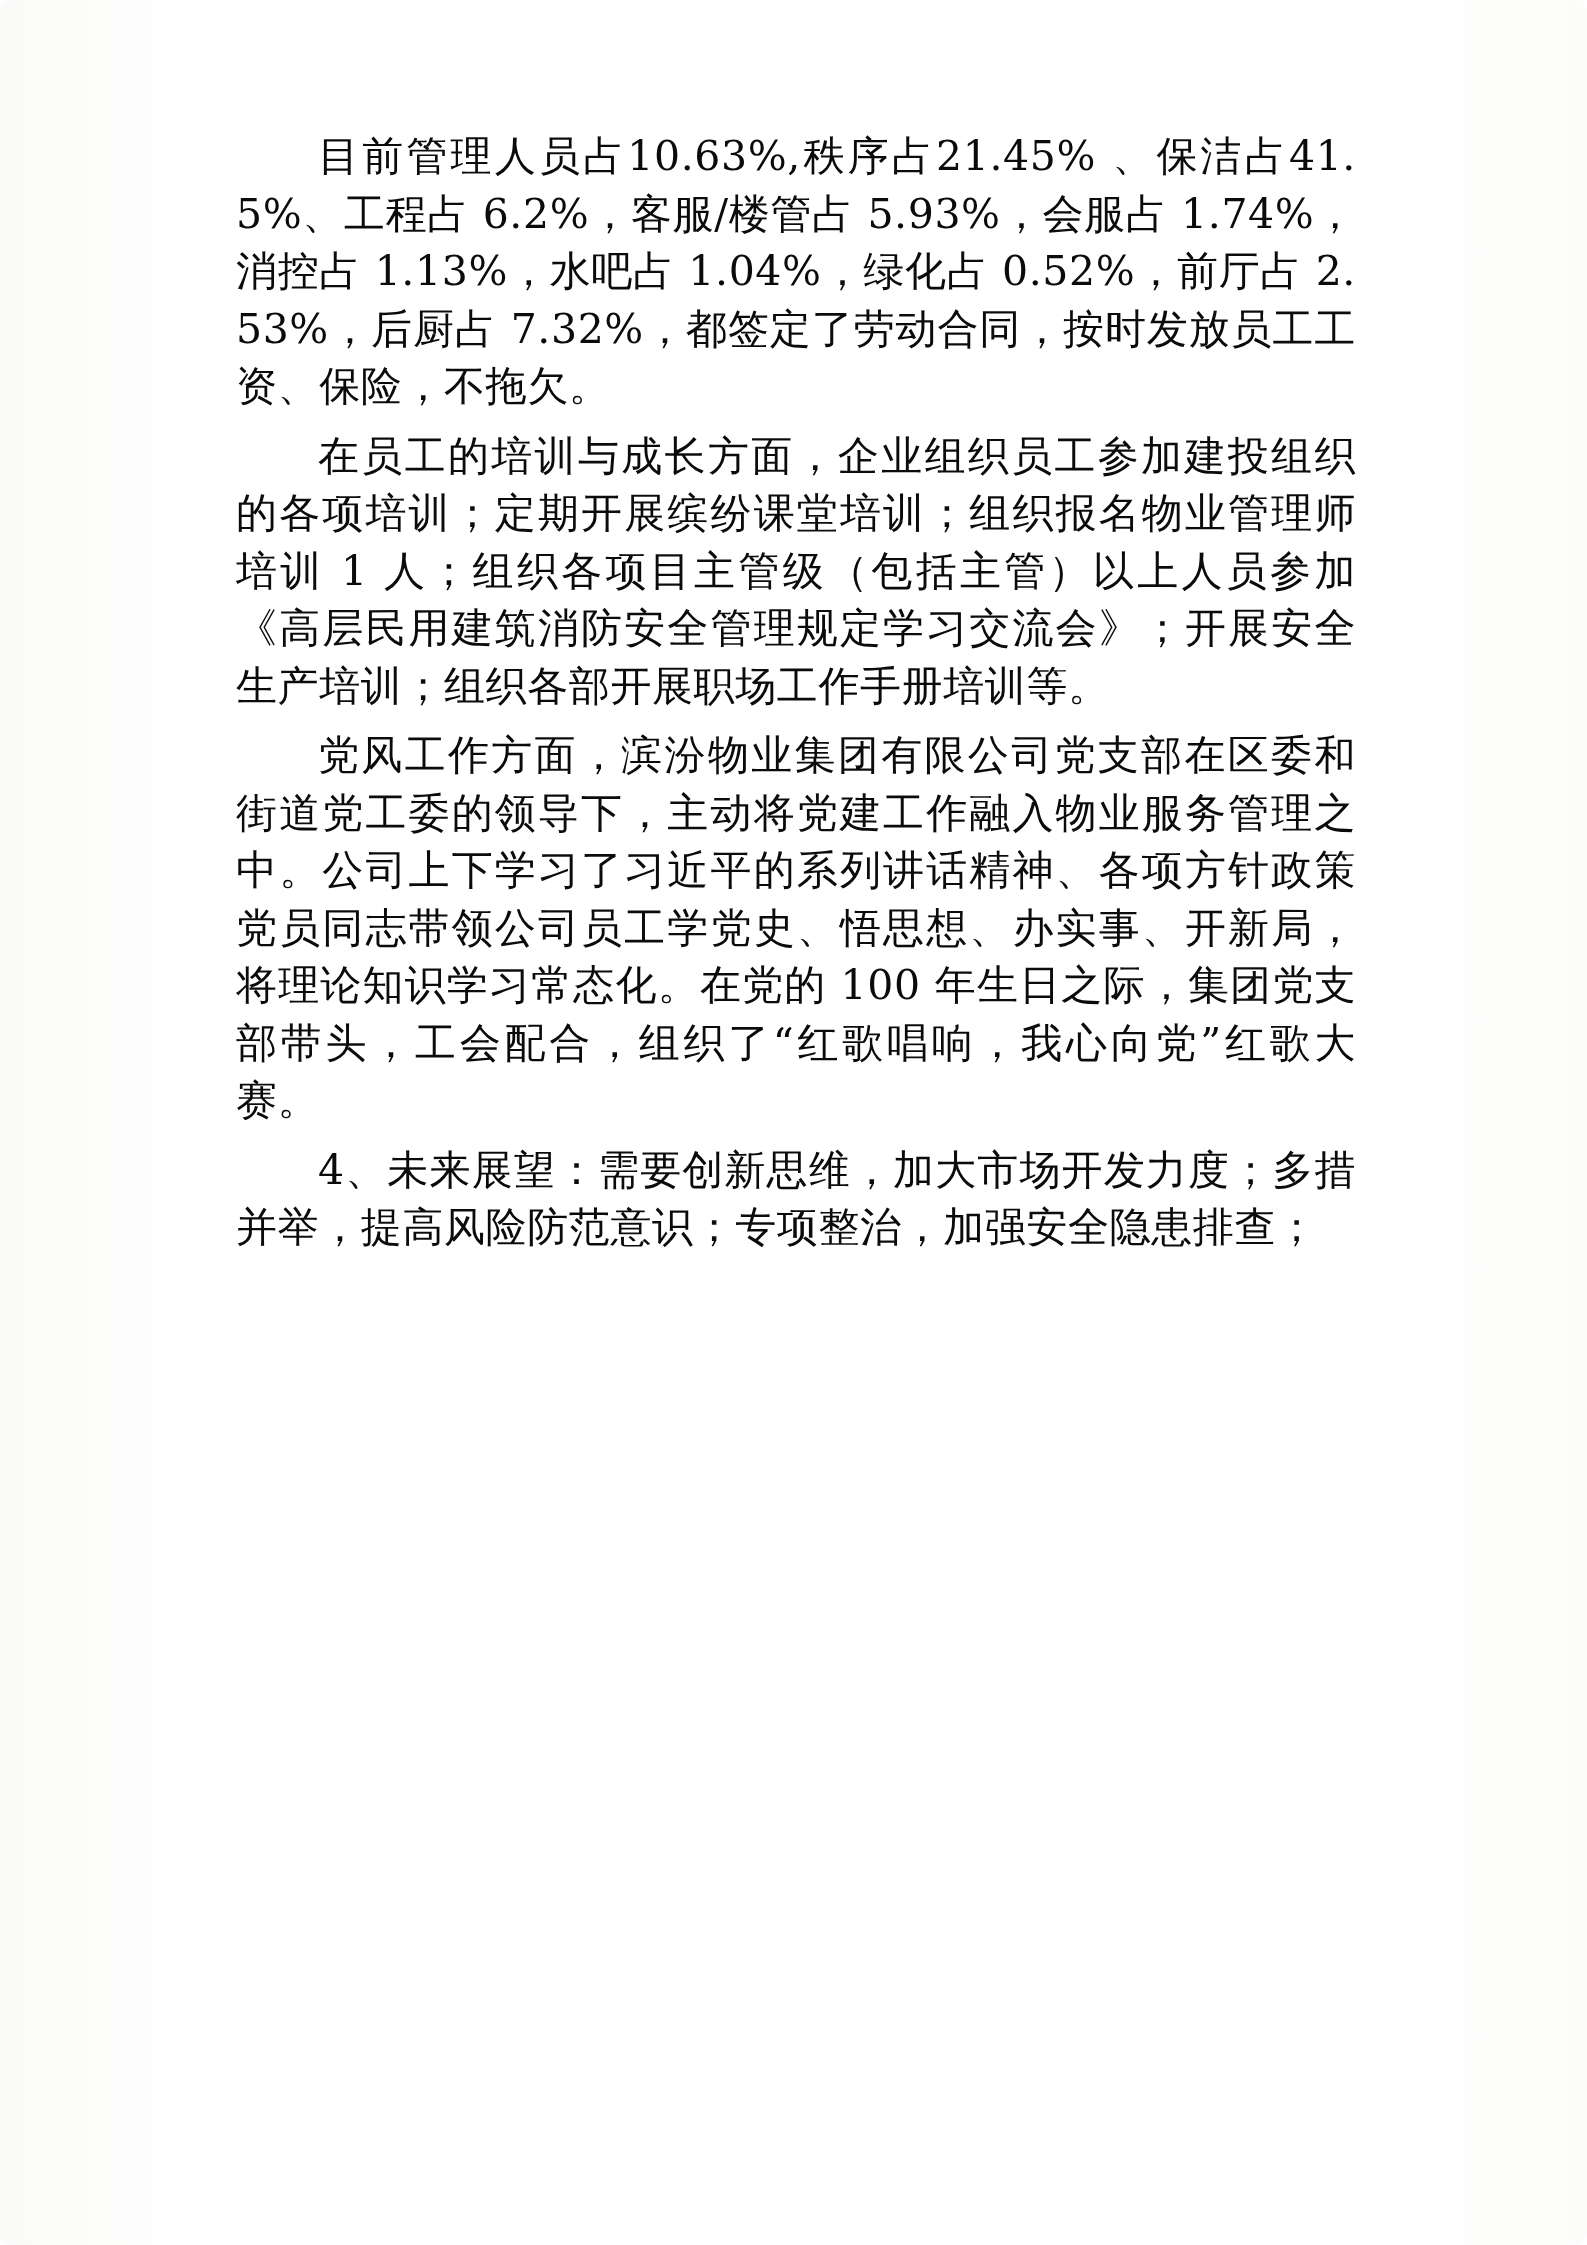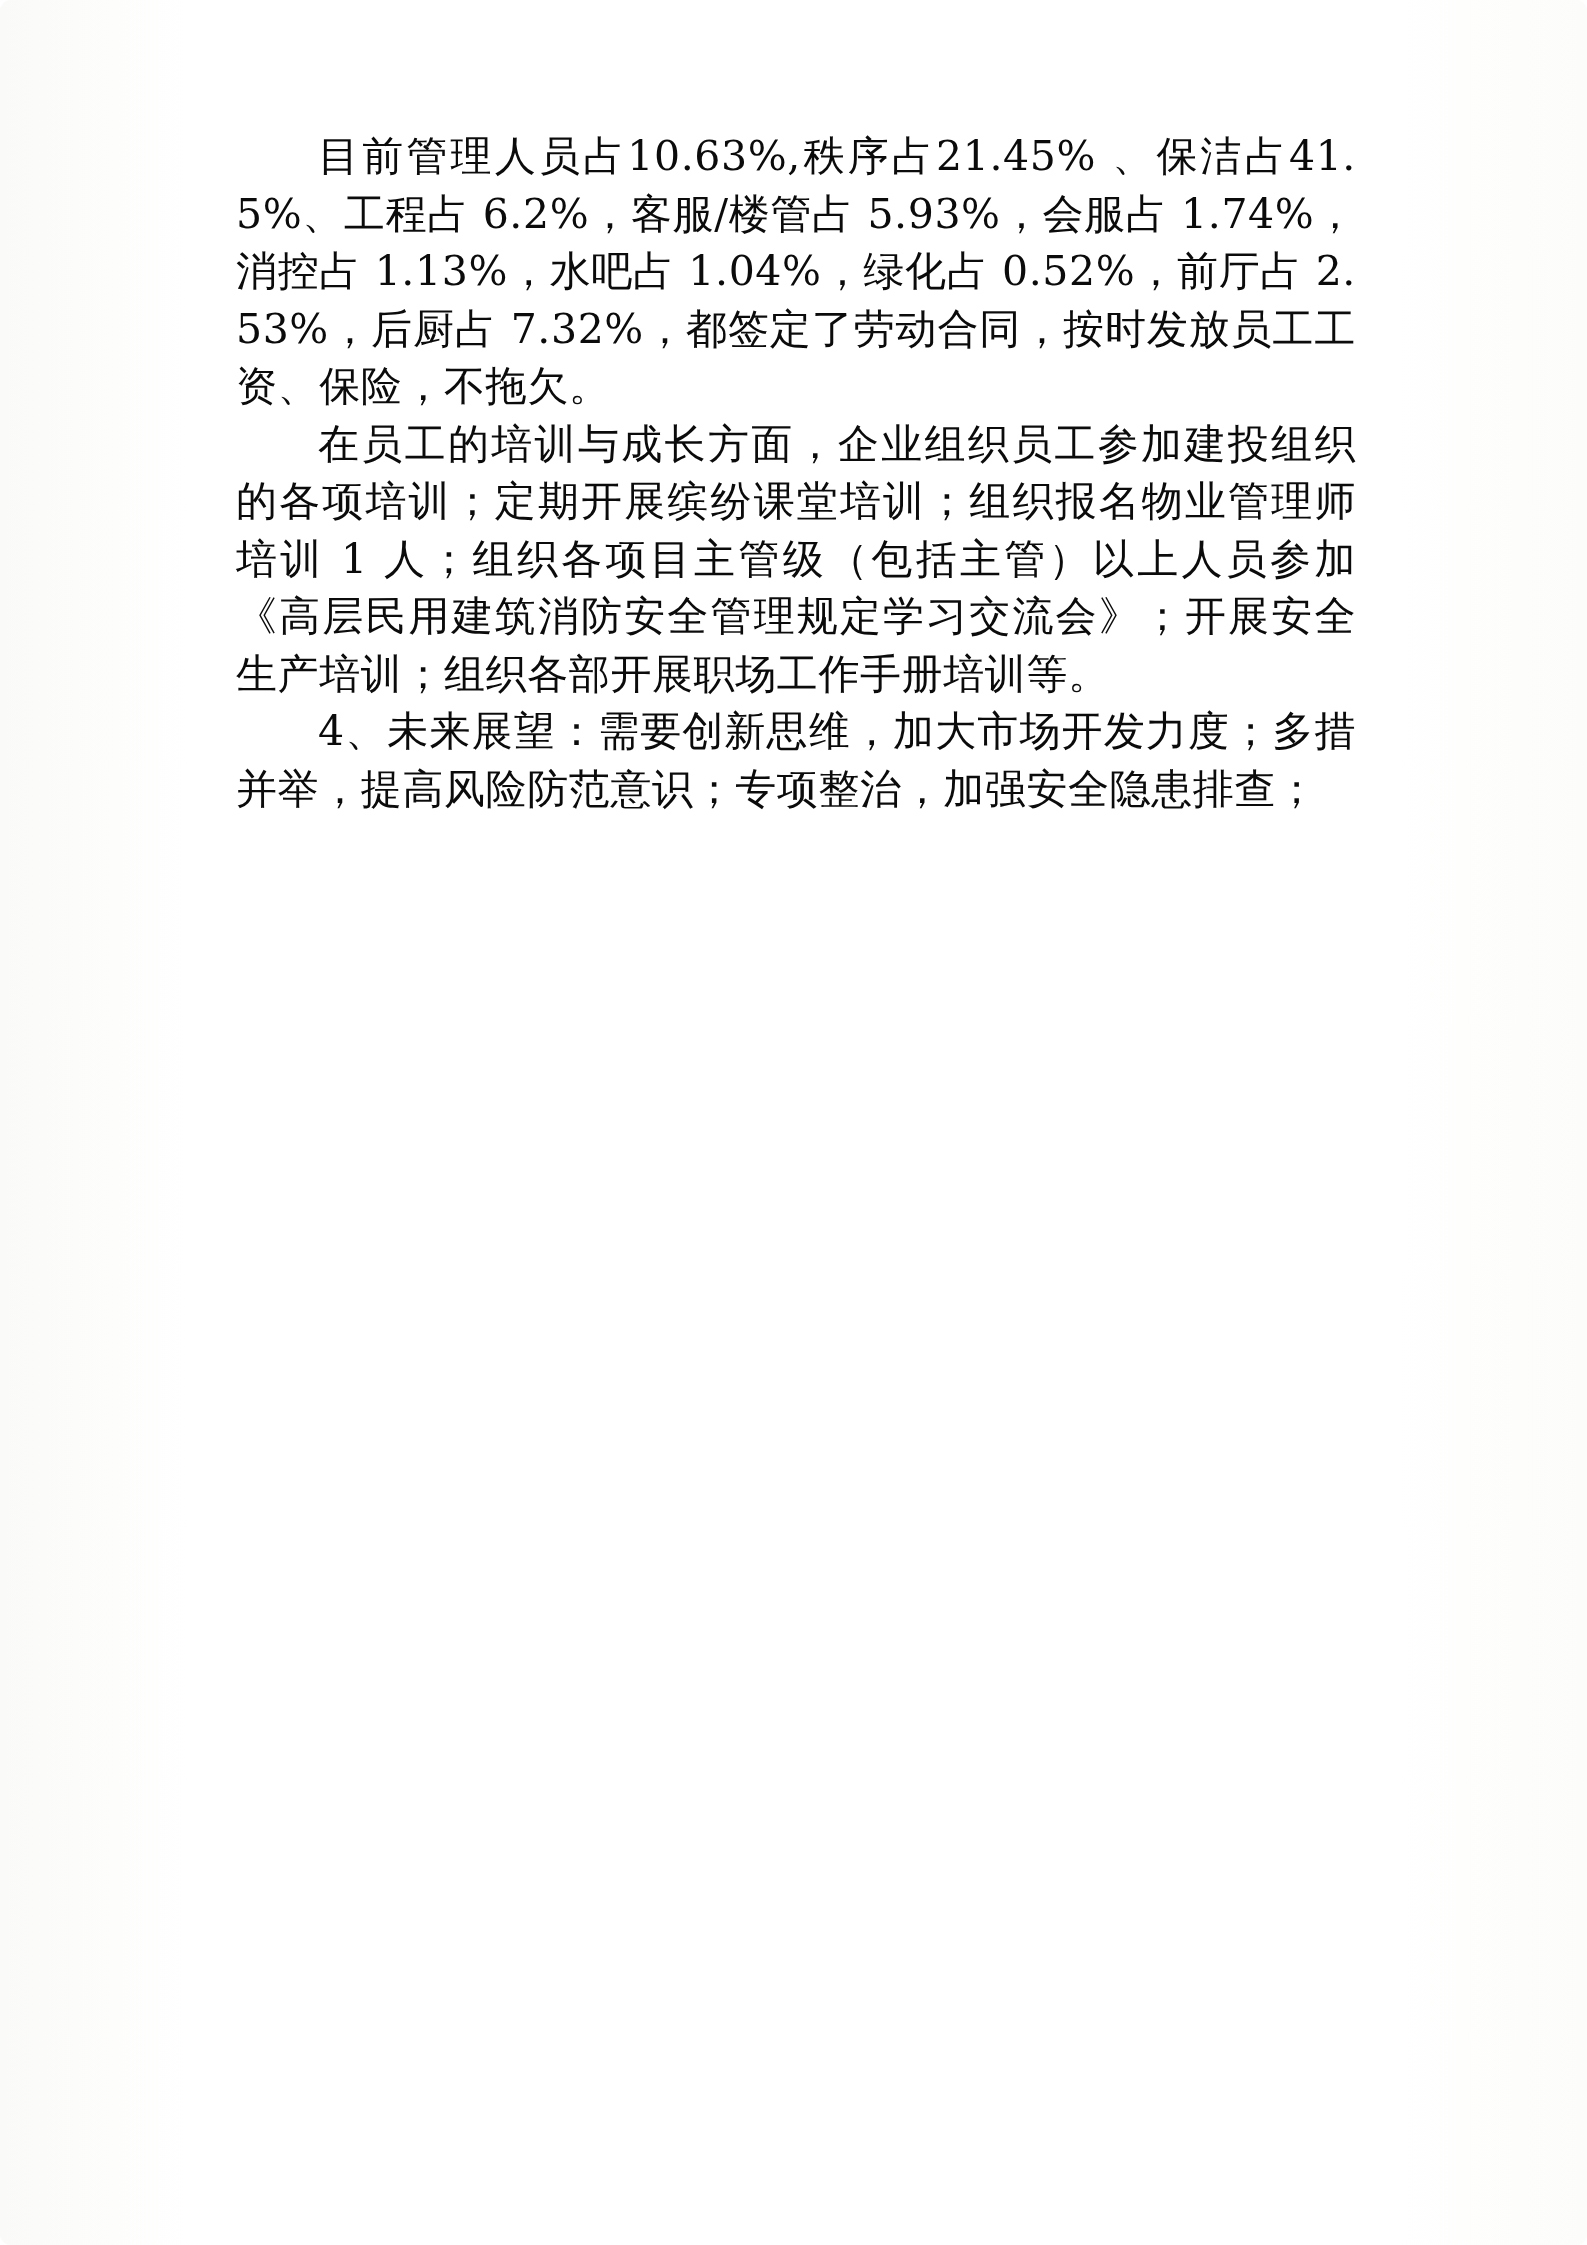--- a/index.html
+++ b/index.html
@@ -39,27 +39,28 @@
     text-justify: inter-character;
   }
   p.para {
     margin: 0 0 0 0;
     text-indent: 2em;
     white-space: pre-wrap;
     word-break: break-all;
     -webkit-font-smoothing: none;
   }
   p.para + p.para {
-    margin-top: 0;
+    margin-top: 12px;
   }
 </style>
 </head>
 <body>
 
 <div class="page">
   <div class="paper-tint"></div>
 
   <div class="text-body">
     <p class="para">目前管理人员占10.63%,秩序占21.45% 、保洁占41.5%、工程占 6.2%，客服/楼管占 5.93%，会服占 1.74%，消控占 1.13%，水吧占 1.04%，绿化占 0.52%，前厅占 2.53%，后厨占 7.32%，都签定了劳动合同，按时发放员工工资、保险，不拖欠。</p>
     <p class="para">在员工的培训与成长方面，企业组织员工参加建投组织的各项培训；定期开展缤纷课堂培训；组织报名物业管理师培训 1 人；组织各项目主管级（包括主管）以上人员参加《高层民用建筑消防安全管理规定学习交流会》；开展安全生产培训；组织各部开展职场工作手册培训等。</p>
+    <p class="para">党风工作方面，滨汾物业集团有限公司党支部在区委和街道党工委的领导下，主动将党建工作融入物业服务管理之中。公司上下学习了习近平的系列讲话精神、各项方针政策党员同志带领公司员工学党史、悟思想、办实事、开新局，将理论知识学习常态化。在党的 100 年生日之际，集团党支部带头，工会配合，组织了“红歌唱响，我心向党”红歌大赛。</p>
     <p class="para">4、未来展望：需要创新思维，加大市场开发力度；多措并举，提高风险防范意识；专项整治，加强安全隐患排查；</p>
   </div>
 </div>
 
 </body></html>

